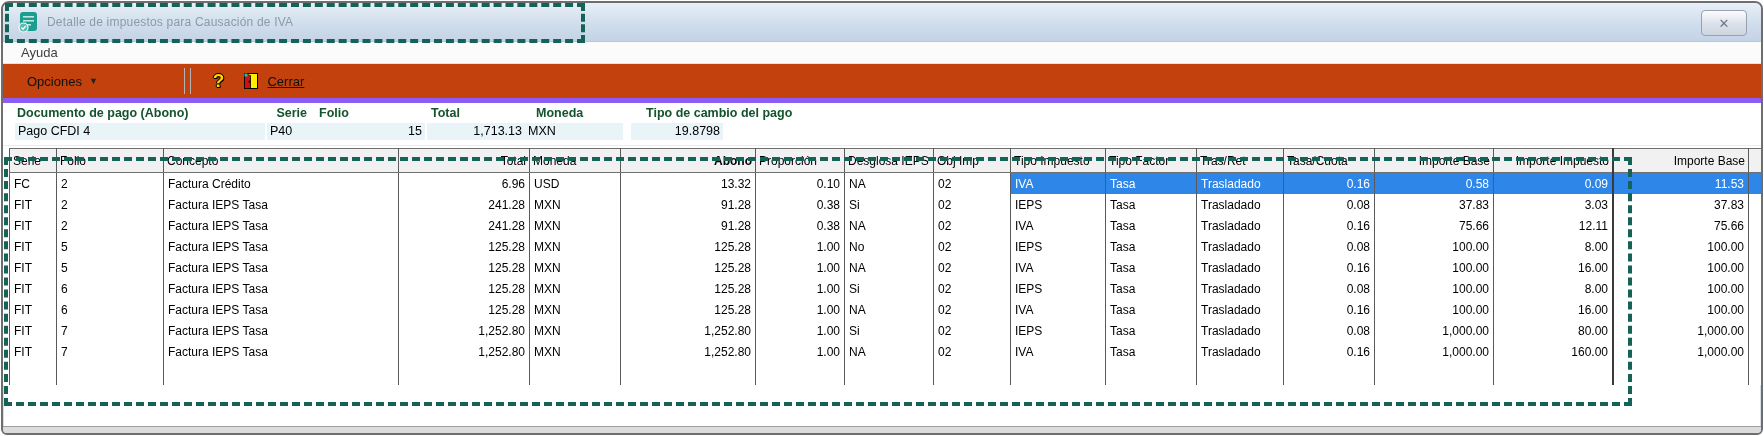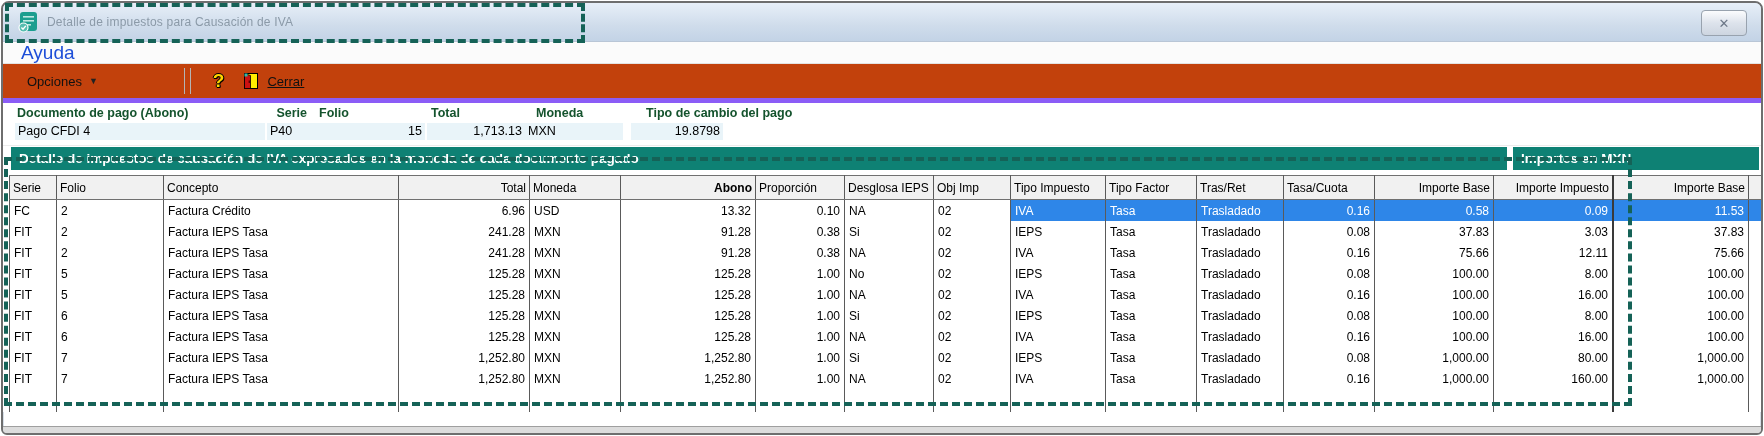--- a/index.html
+++ b/index.html
@@ -10,21 +10,21 @@
   
   .titlebar{height:38px;background:linear-gradient(#e7eff8,#cfdceb 60%,#c3d3e6);
     border-bottom:1px solid #b9c6d6;display:flex;align-items:center;padding:0 10px;position:relative;}
   .title-icon{width:22px;height:22px;margin:0 8px 0 4px;flex:0 0 auto;}
   .title-text{color:#8b9aa8;font-size:12px;letter-spacing:.2px;}
   .close-btn{position:absolute;right:14px;top:7px;width:44px;height:24px;border:1px solid #98a2ae;
     border-radius:4px;background:linear-gradient(#fbfcfe,#dde3ec 50%,#cdd5e0);
     display:flex;align-items:center;justify-content:center;color:#6d7888;font-weight:bold;font-size:13px;cursor:default;}
   
   .menubar{height:21px;background:#fbfbfb;border-bottom:1px solid #e3e3e3;display:flex;align-items:center;padding-left:12px;}
-  .menu-item{font-size:19px;color:#1d4ed8;padding:1px 6px;}
+  .menu-item{font-size:13px;color:#404040;padding:1px 6px;}
   
   .toolbar{height:34px;background:#c2410c;border-bottom:5px solid #8b5cf6;display:flex;align-items:center;padding-left:16px;}
   .opciones{background:none;border:none;font:13px "Liberation Sans",sans-serif;color:#111;
     display:flex;align-items:center;gap:7px;padding:4px 8px;}
   .caret{font-size:9px;color:#222;}
   .sepwrap{display:flex;gap:5px;margin:0 12px 0 78px;}
   .sep{width:1px;height:26px;background:#b4b4b4;}
   .help-q{font-size:19px;font-weight:bold;color:#ffd400;
     text-shadow:-1px 0 0 #000,1px 0 0 #000,0 -1px 0 #000,0 1px 0 #000,1px 1px 0 #000;
     margin:0 14px 0 10px;line-height:26px;}
@@ -115,24 +115,20 @@
     <span class="ilabel" style="left:643px">Tipo de cambio del pago</span>
 
     <span class="ival" style="left:12px;width:244px">Pago CFDI 4</span>
     <span class="ival" style="left:264px;width:42px">P40</span>
     <span class="ival num" style="left:312px;width:104px">15</span>
     <span class="ival num" style="left:424px;width:92px">1,713.13</span>
     <span class="ival" style="left:522px;width:92px">MXN</span>
     <span class="ival num" style="left:628px;width:86px">19.8798</span>
   </div>
 
-  <div class="bands">
-    <div class="band band-left">Detalle de impuestos de causación de IVA expresados en la moneda de cada documento pagado</div>
-    <div class="band band-right">Importes en MXN</div>
-  </div>
 
   <div class="gridarea">
     <table class="grid">
       <thead>
           <tr>
             <th style="width: 40px;">Serie</th>
             <th style="width: 100px;">Folio</th>
             <th style="width: 228px;">Concepto</th>
             <th class="r" style="width: 124px;">Total</th>
             <th style="width: 84px;">Moneda</th>

